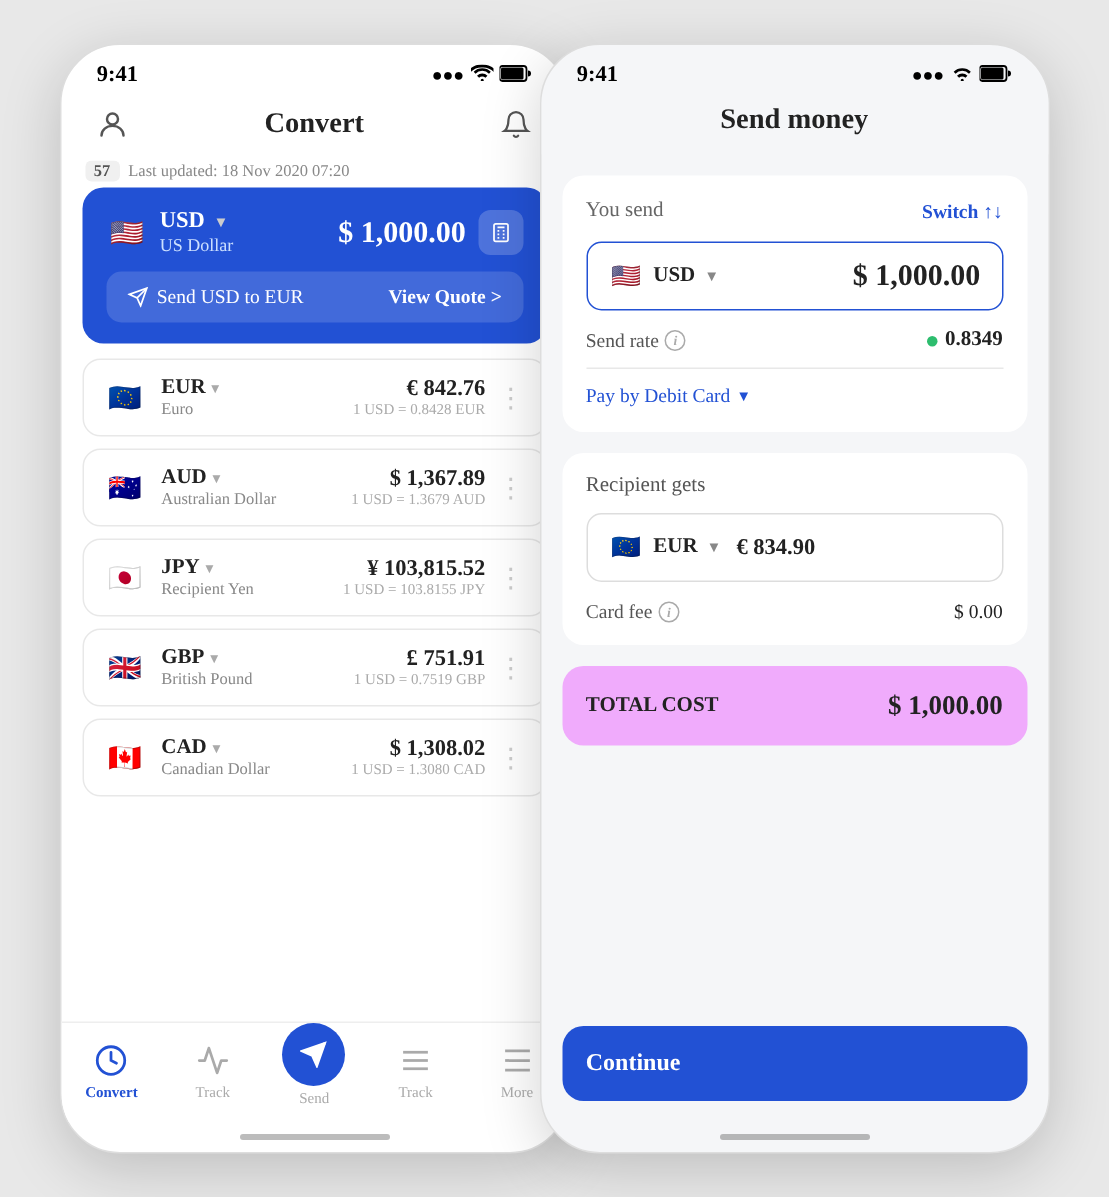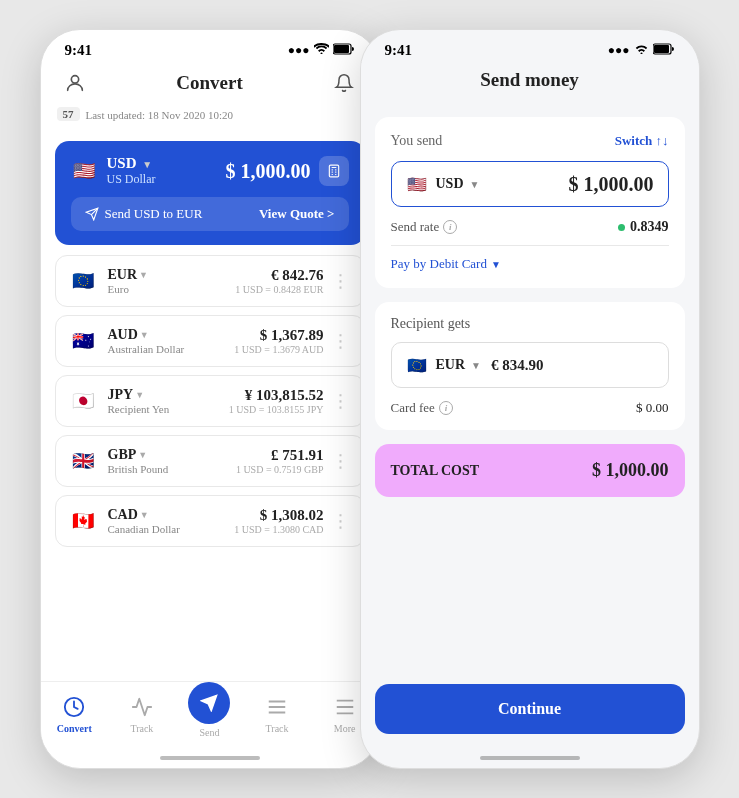--- a/index.html
+++ b/index.html
@@ -73,25 +73,25 @@
       font-size: 18px;
     }
     
     .screen-content {
       flex: 1;
       overflow-y: auto;
       padding: 0 14px;
     }
     .last-updated {
       display: flex;
-      align-items: flex-end;
+      align-items: center;
       gap: 6px;
       font-size: 11px;
       color: #888;
-      margin-bottom: 20px;
+      margin-bottom: 4px;
       padding-left: 2px;
     }
     .last-updated .badge {
       background: #f0f0f0;
       color: #555;
       border-radius: 4px;
       padding: 1px 6px;
       font-size: 11px;
       font-weight: 600;
     }
@@ -412,21 +412,21 @@
     }
     .total-label { font-size: 14px; font-weight: 700; color: #222; }
     .total-value { font-size: 18px; font-weight: 700; color: #222; }
     .continue-btn {
       background: #2251d4;
       color: #fff;
       font-size: 16px;
       font-weight: 600;
       border-radius: 14px;
       padding: 16px;
-      text-align: center;
+      text-align: left;
       cursor: pointer;
       margin: 0 14px 14px;
     }
     .info-icon {
       display: inline-flex;
       align-items: center;
       justify-content: center;
       width: 14px;
       height: 14px;
       border: 1.5px solid #aaa;
@@ -477,21 +477,21 @@
             <path d="M18 8A6 6 0 006 8c0 7-3 9-3 9h18s-3-2-3-9"></path>
             <path d="M13.73 21a2 2 0 01-3.46 0" stroke-linecap="round"></path>
           </svg>
       </div>
     </div>
 
     <div class="screen-content">
 
       <div class="last-updated">
         <span class="badge">57</span>
-        <span>Last updated: 18 Nov 2020 10:20</span>
+        <span>Last updated: 18 Nov 2020 07:20</span>
       </div>
 
       <div class="main-card">
         <div class="main-card-top">
           <div class="currency-row">
             <div class="flag">🇺🇸</div>
             <div>
               <div class="currency-code">
                 <span>USD</span>
                 <span class="arrow">▼</span>

